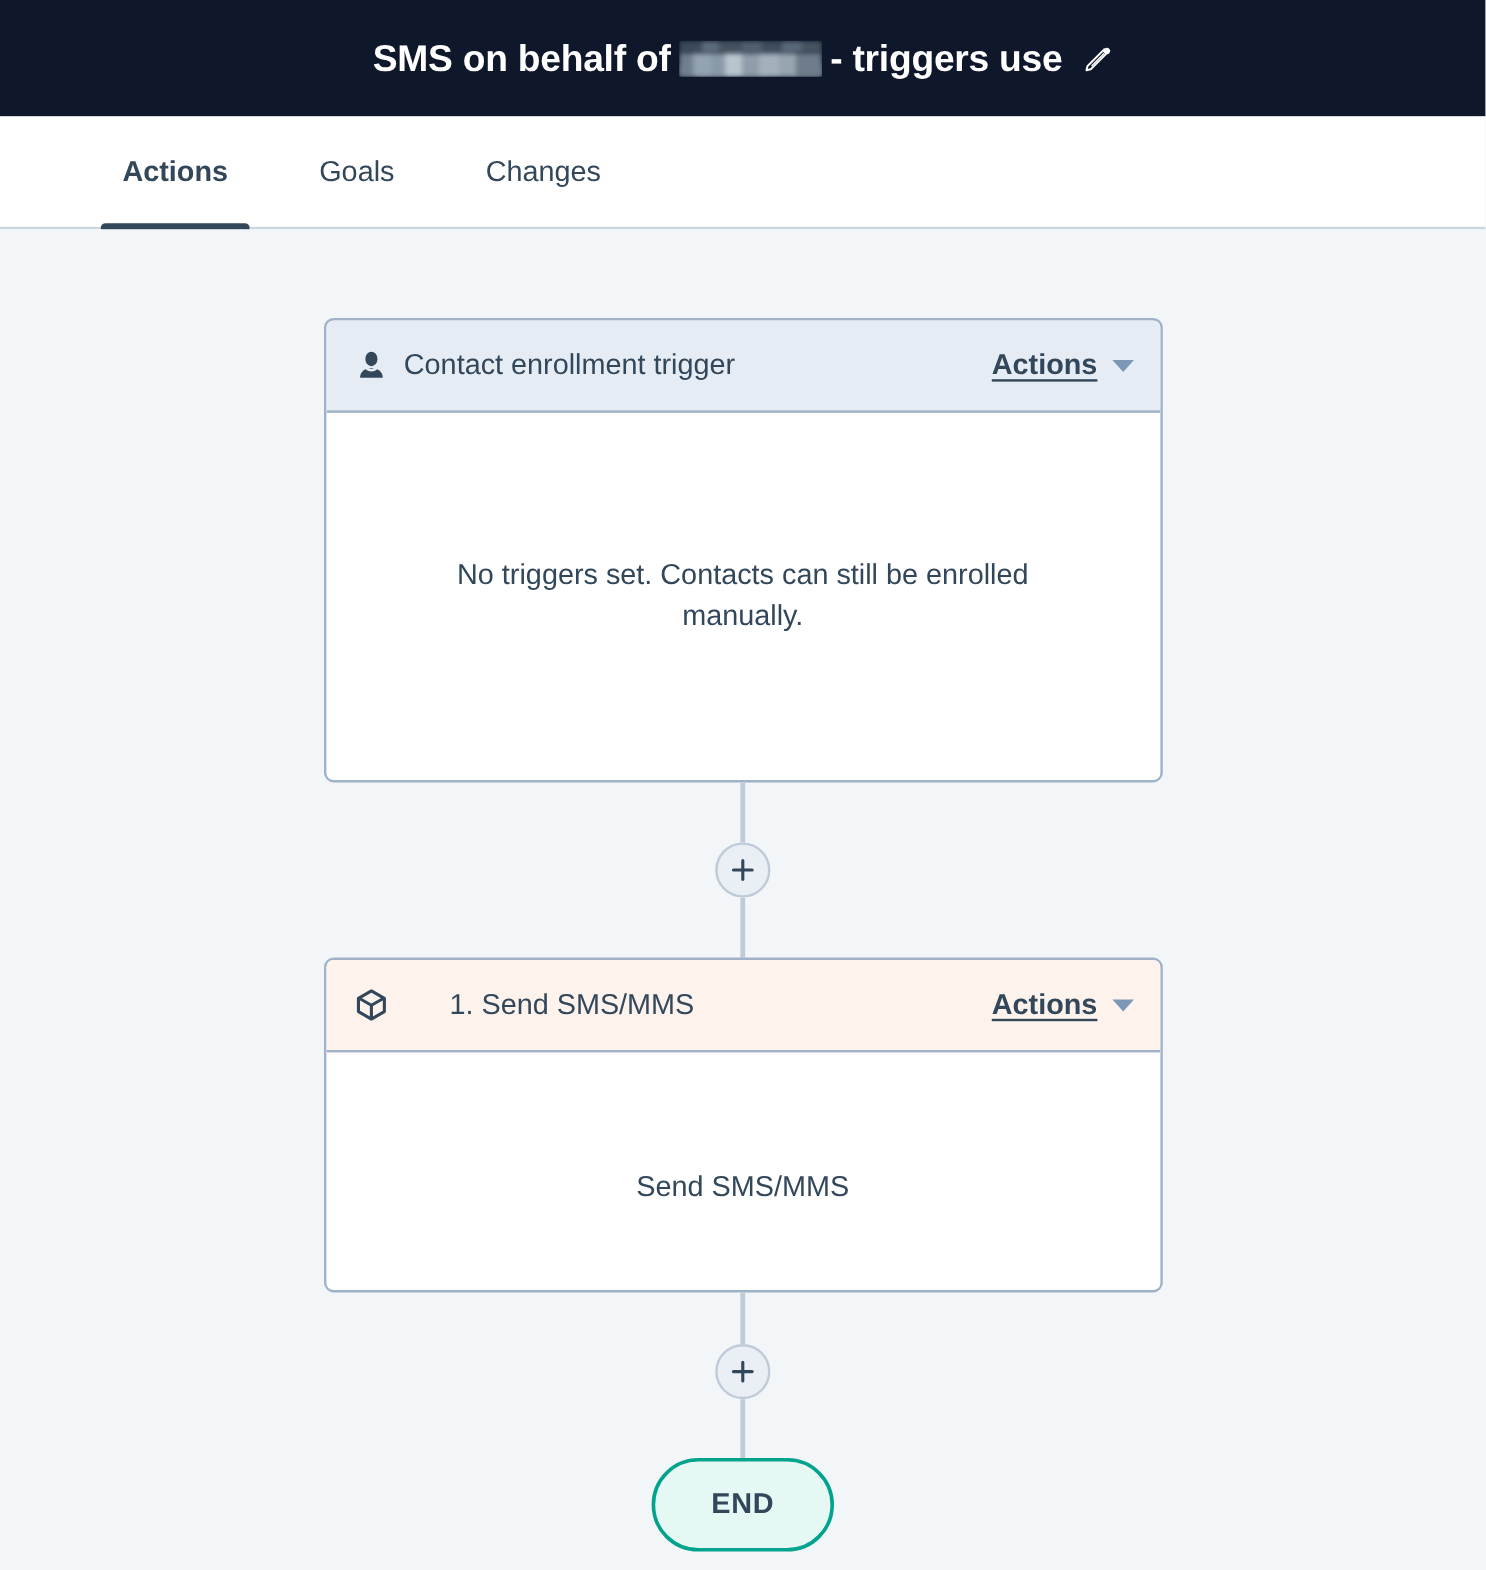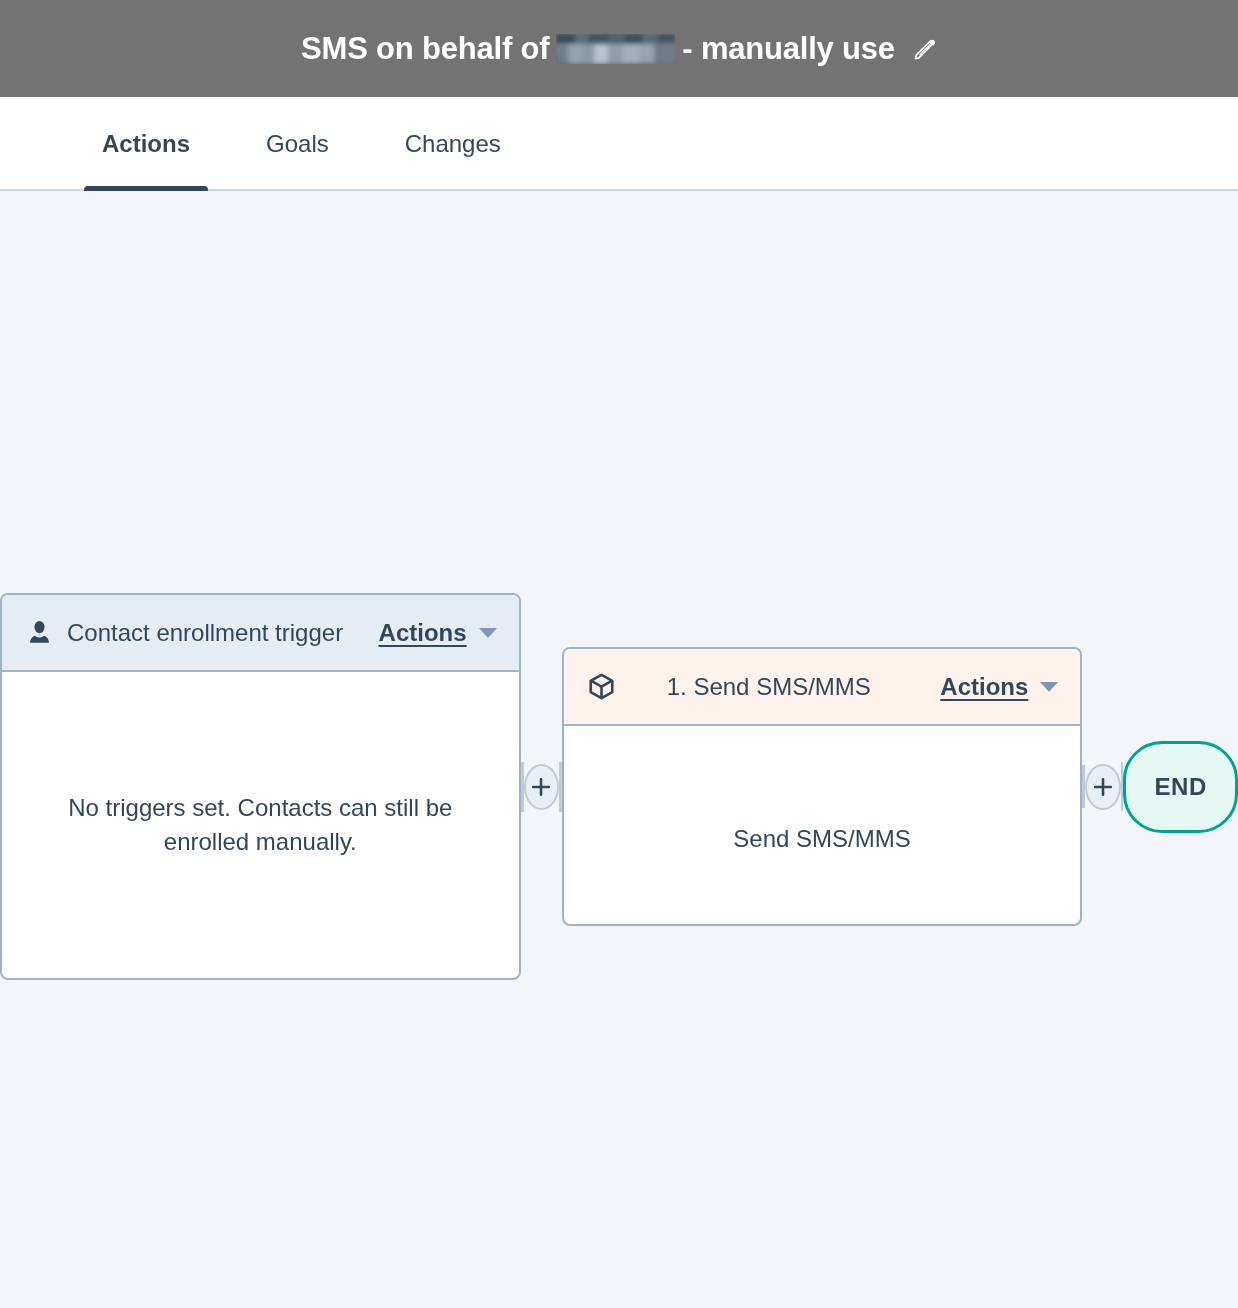--- a/index.html
+++ b/index.html
@@ -13,21 +13,21 @@
     overflow: hidden;
     font-family: "Liberation Sans", sans-serif;
     background: #f2f6f9;
     color: #33475b;
     -webkit-font-smoothing: antialiased;
   }
 
   
   .topbar {
     height: 97px;
-    background: #737373;
+    background: #0f172a;
     display: flex;
     align-items: center;
     justify-content: center;
     position: relative;
   }
   .topbar-inner {
     display: flex;
     align-items: center;
     gap: 18px;
   }
@@ -119,21 +119,21 @@
     border-radius: 4px;
     background: #33475b;
   }
 
   
   .canvas {
     position: relative;
     height: 1117px;
     background: #f2f6f9;
     display: flex;
-    flex-direction: row;
+    flex-direction: column;
     align-items: center;
     padding-top: 74px;
   }
 
   .node-card {
     width: 699px;
     background: #ffffff;
     border: 2px solid #9fb2c7;
     border-radius: 8px;
     overflow: hidden;
@@ -218,21 +218,21 @@
     align-items: center;
     justify-content: center;
     cursor: pointer;
     position: relative;
     z-index: 2;
   }
   .plus-btn svg { display: block; }
 
   .end-node {
     width: 152px;
-    height: 92px;
+    height: 78px;
     border-radius: 39px;
     background: #e6f8f3;
     border: 3px solid #00a38d;
     display: flex;
     align-items: center;
     justify-content: center;
     font-size: 24px;
     font-weight: bold;
     letter-spacing: 0.6px;
     color: #33475b;
@@ -241,21 +241,21 @@
 </head>
 <body>
 
 <div class="topbar">
   <div class="topbar-inner">
     <div class="page-title">
       <span>SMS on behalf of</span>
       <span class="redacted">
           <span class="rband"></span>
         </span>
-      <span>- manually use</span>
+      <span>- triggers use</span>
     </div>
     <svg class="edit-icon" viewBox="0 0 24 24">
       <path d="M3.2 18.1 L2.4 21.6 L5.9 20.8 L19.0 7.7 L16.3 5.0 Z" fill="none" stroke="#ffffff" stroke-width="1.7" stroke-linejoin="round"></path>
       <path d="M17.2 4.1 L19.9 6.8" fill="none" stroke="#ffffff" stroke-width="1.7" stroke-linecap="round"></path>
       <path d="M17.6 3.7 a2.6 2.6 0 0 1 3.7 3.7 l-1.0 1.0 -3.7 -3.7 Z" fill="#ffffff"></path>
       <path d="M5.0 16.4 L15.6 5.8 M6.6 18.0 L17.2 7.4" stroke="#ffffff" stroke-width="1.1"></path>
     </svg>
   </div>
 </div>
 

